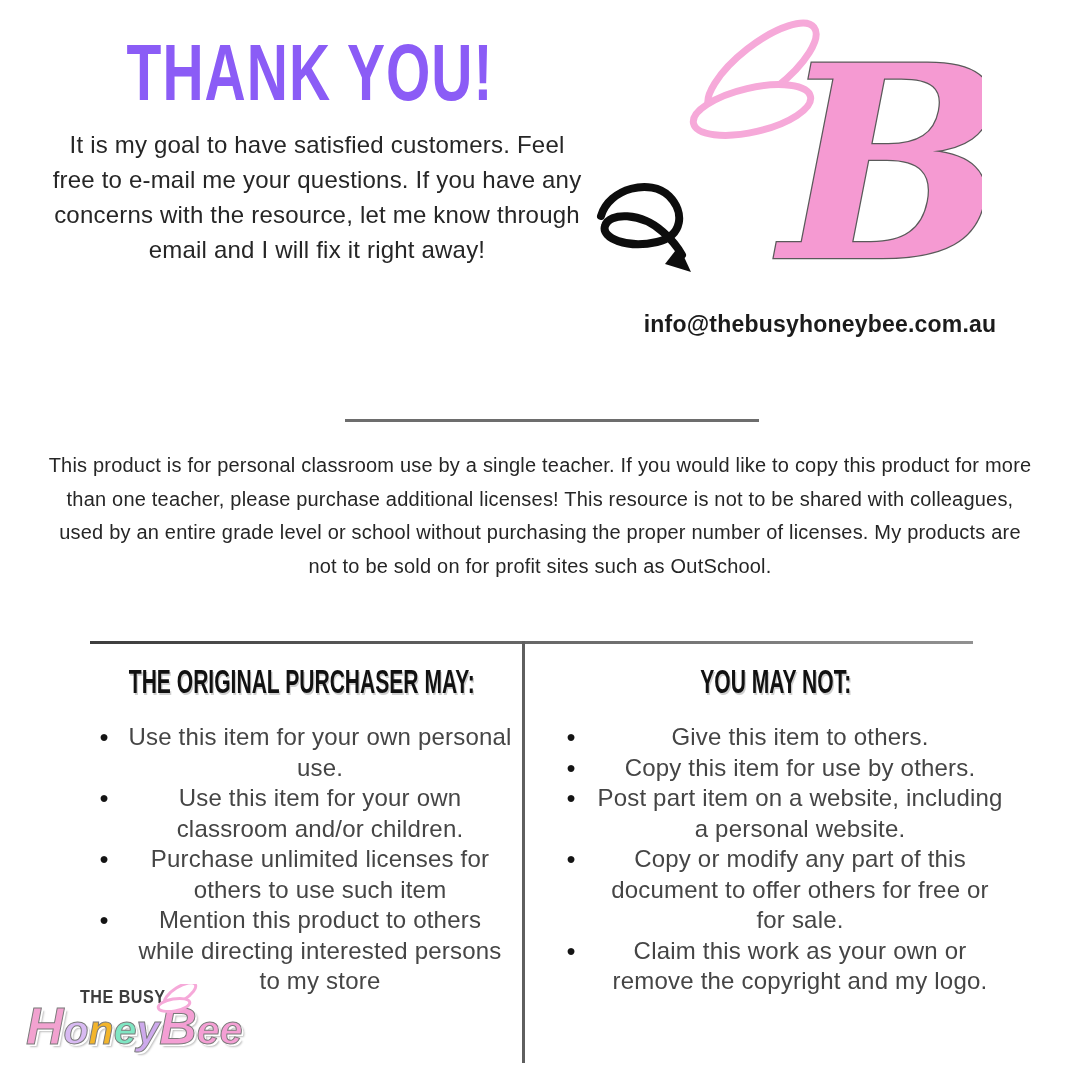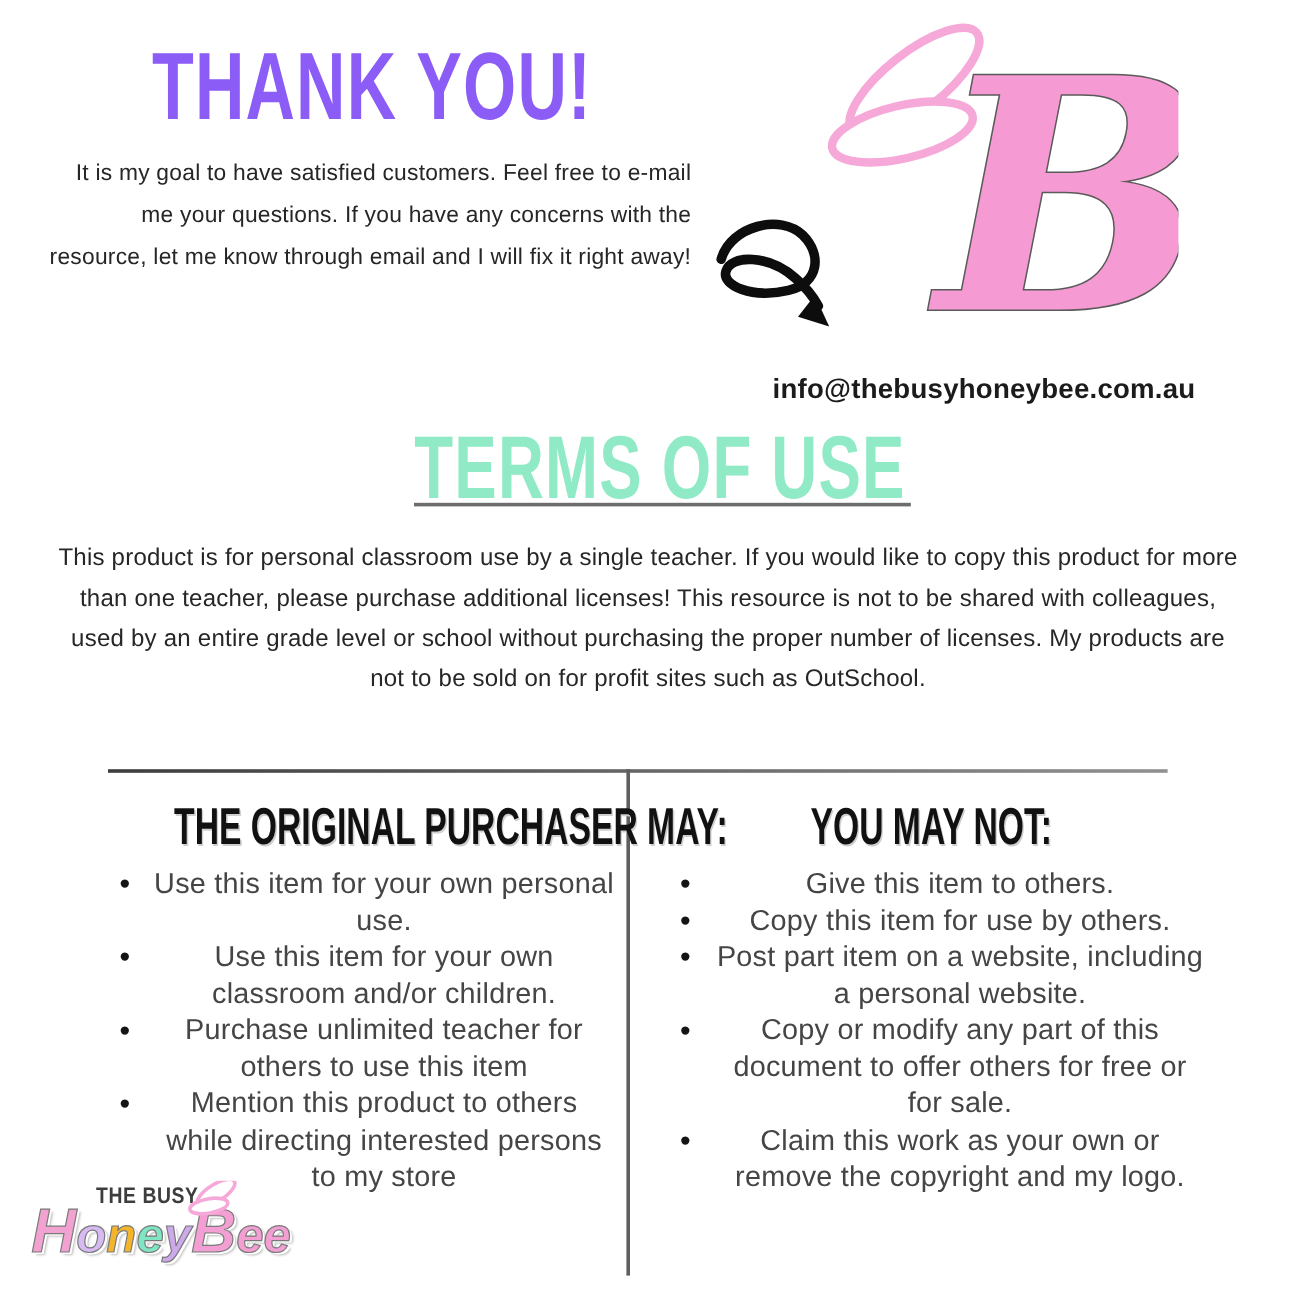--- a/index.html
+++ b/index.html
@@ -14,23 +14,23 @@
   }
   
   .thankyou-title {
     position: absolute; left: 0; top: 26px; width: 620px;
     text-align: center;
     font-weight: bold; font-size: 57px; letter-spacing: 1px;
     color: #8b5cf6;
   }
   .stretch-tall { display: inline-block; transform: scaleY(1.40); transform-origin: center top; white-space: nowrap; }
   .intro-text {
-    position: absolute; left: 34px; top: 127px; width: 542px;
-    text-align: right;
-    font-size: 19px; line-height: 35px; color: #262626;
+    position: absolute; left: 46px; top: 127px; width: 542px;
+    text-align: center;
+    font-size: 24px; line-height: 35px; color: #262626;
     letter-spacing: 0.2px;
   }
   
   .arrow-doodle { position: absolute; left: 593px; top: 176px; }
   
   .big-logo { position: absolute; left: 684px; top: 6px; }
   .big-b-text {
     font-family: "DejaVu Serif", serif;
     font-style: italic; font-weight: bold;
   }
@@ -65,21 +65,21 @@
   }
   .divider-v {
     position: absolute; left: 522px; top: 641px; width: 3px; height: 422px;
     background: #5f5f5f;
   }
   
   .col { position: absolute; top: 664px; }
   .col-left  { left: 80px;  width: 432px; }
   .col-right { left: 547px; width: 458px; }
   .col-header {
-    text-align: center; font-weight: bold; font-size: 36px; color: #111;
+    text-align: center; font-weight: bold; font-size: 27px; color: #111;
     height: 44px;
     text-shadow: 1.5px 1.5px 0 #cfcfcf;
   }
   .cond { display: inline-block; transform: scale(0.78, 1.2); transform-origin: center top; white-space: nowrap; }
   .bullet-list { margin-top: 14px; }
   .bullet-item { display: flex; }
   .bullet-dot {
     width: 48px; flex: 0 0 48px; text-align: center;
     font-size: 16px; line-height: 30.5px; color: #141414;
   }
@@ -131,23 +131,20 @@
     <g>
       <ellipse cx="78" cy="62" rx="66" ry="24" transform="rotate(-38 78 62)" fill="#ffffff" stroke="#f6a9d9" stroke-width="7"></ellipse>
       <ellipse cx="68" cy="104" rx="60" ry="22" transform="rotate(-13 68 104)" fill="#ffffff" stroke="#f6a9d9" stroke-width="7"></ellipse>
     </g>
 
     <text class="big-b-text" x="96" y="252" font-size="268" stroke-width="2.5" stroke="#5a5a5a" paint-order="stroke" style="fill: rgb(245, 154, 210);">B</text>
   </svg>
 
   <div class="email-line">info@thebusyhoneybee.com.au</div>
 
-  <div class="terms-title">
-    <span class="stretch-tall">TERMS OF USE</span>
-  </div>
   <div class="terms-underline"></div>
 
   <div class="terms-body">This product is for personal classroom use by a single teacher. If you would like to copy this product for more than one teacher, please purchase additional licenses! This resource is not to be shared with colleagues, used by an entire grade level or school without purchasing the proper number of licenses. My products are not to be sold on for profit sites such as OutSchool.</div>
 
   <div class="divider-h"></div>
   <div class="divider-v"></div>
 
   <div class="col col-left">
     <div class="col-header">
       <span class="cond">THE ORIGINAL PURCHASER MAY:</span>
@@ -156,21 +153,21 @@
       <div class="bullet-item">
         <span class="bullet-dot">●</span>
         <span class="bullet-text">Use this item for your own personal use.</span>
       </div>
       <div class="bullet-item">
         <span class="bullet-dot">●</span>
         <span class="bullet-text">Use this item for your own classroom and/or children.</span>
       </div>
       <div class="bullet-item">
         <span class="bullet-dot">●</span>
-        <span class="bullet-text">Purchase unlimited teacher for others to use this item</span>
+        <span class="bullet-text">Purchase unlimited licenses for others to use such item</span>
       </div>
       <div class="bullet-item">
         <span class="bullet-dot">●</span>
         <span class="bullet-text">Mention this product to others while directing interested persons to my store</span>
       </div>
     </div>
   </div>
 
   <div class="col col-right">
     <div class="col-header">

